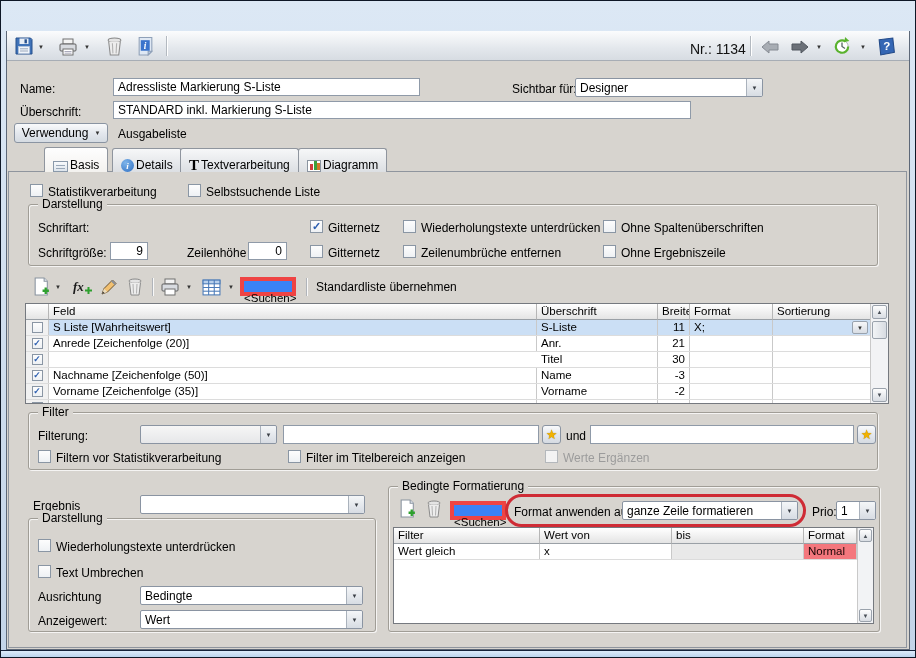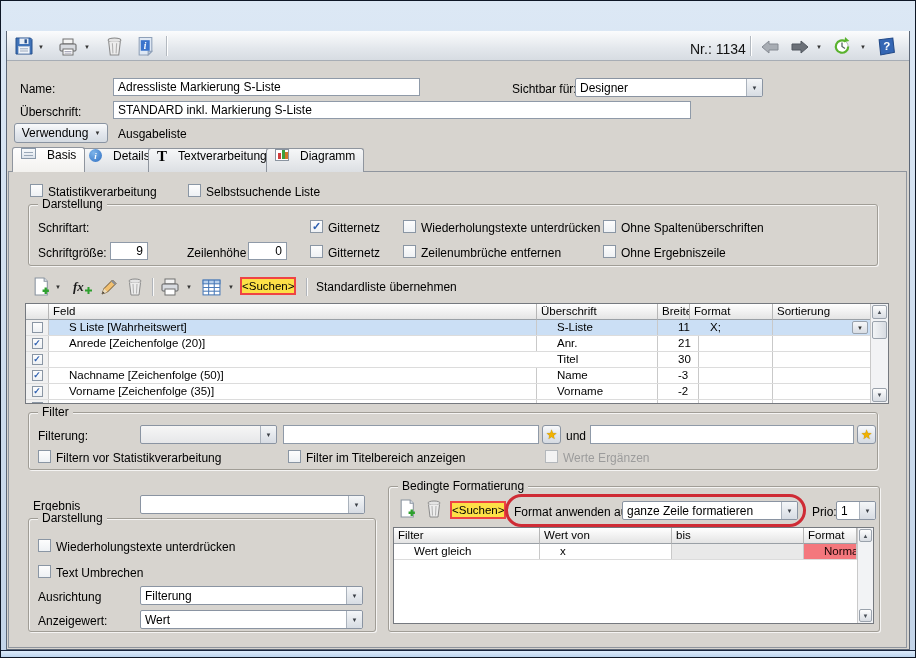--- a/index.html
+++ b/index.html
@@ -27,39 +27,39 @@
   .combo{background:#fff;border:1px solid #8a94a2;border-radius:2px;font-size:12px;}
   .combo .combo-text{position:absolute;left:4px;top:2px;white-space:nowrap;}
   .combo .combo-arrow{position:absolute;right:0;top:0;bottom:0;width:16px;background:linear-gradient(#f4f6f8,#d7dce3);border-left:1px solid #aab2bc;border-radius:0 2px 2px 0;display:flex;align-items:center;justify-content:center;font-size:6px;color:#3a3f46;}
   .btn{background:linear-gradient(#f9fafb,#e4e8ee 50%,#d5dbe2);border:1px solid #8a94a2;border-radius:3px;font-size:12px;display:flex;align-items:center;justify-content:center;}
   .cb{width:13px;height:13px;background:linear-gradient(#fdfdfd,#eef1f4);border:1px solid #8a96a4;font-size:11px;line-height:11px;text-align:center;color:#2d5fb0;font-weight:bold;}
   .cb.disabled{border-color:#b4b8bc;background:#f3f3f3;}
   .lbl.disabled{color:#9c9c9c;}
   .groupbox{position:absolute;border:1px solid #a09d96;border-radius:3px;box-shadow:inset 1px 1px 0 rgba(255,255,255,.75), 1px 1px 0 rgba(255,255,255,.75);}
   .legend{position:absolute;top:-8px;left:9px;background:#d7d4cf;padding:0 4px;font-size:12px;}
   
-  .tab{position:absolute;top:148px;height:24px;border:1px solid #8f959e;border-bottom:none;border-radius:3px 3px 0 0;background:linear-gradient(#f6f7f8,#dcdfe3);display:flex;align-items:flex-start;gap:11px;padding:0 8px;font-size:12px;}
+  .tab{position:absolute;top:148px;height:24px;border:1px solid #8f959e;border-bottom:none;border-radius:3px 3px 0 0;background:linear-gradient(#f6f7f8,#dcdfe3);display:flex;align-items:flex-end;gap:2px;padding:0 8px;font-size:12px;margin-left:32px;}
   .tab.active{background:linear-gradient(#fefefe,#f3f2ef);height:25px;top:147px;z-index:5;}
   .panel{position:absolute;left:8px;top:171px;width:899px;height:477px;border:1px solid #8f959e;background:#d7d4cf;}
   
   .dtable{position:absolute;background:#fff;border:1px solid #75797f;}
   .tr{position:absolute;left:0;height:16px;border-bottom:1px solid #dcdcdc;background:#fff;}
-  .tc{position:absolute;top:0;bottom:0;padding:1px 20px;font-size:11.5px;border-right:1px solid #c9c9c9;white-space:nowrap;overflow:hidden;}
+  .tc{position:absolute;top:0;bottom:0;padding:1px 4px;font-size:11.5px;border-right:1px solid #c9c9c9;white-space:nowrap;overflow:hidden;}
   .th-row{position:absolute;left:0;top:0;height:16px;}
   .th{position:absolute;top:0;bottom:0;padding:1px 4px;font-size:11.5px;background:linear-gradient(#ffffff,#e4e4e4);border-right:1px solid #b6b6b6;border-bottom:1px solid #9aa0a6;white-space:nowrap;overflow:hidden;}
   .num{text-align:right;}
   .cbcol{background:#f1f1f1;display:flex;align-items:center;justify-content:center;padding:0;}
   .selrow{background:#cbdff5;}
   .sb{position:absolute;top:0;bottom:0;background:#f2f3f5;border-left:1px solid #c9c9c9;}
   .sbbtn{position:absolute;left:1px;right:1px;background:linear-gradient(#fdfdfd,#d9dde3);border:1px solid #9aa2ac;border-radius:2px;display:flex;align-items:center;justify-content:center;font-size:6px;color:#4a5058;}
   .sbthumb{position:absolute;left:1px;right:1px;background:linear-gradient(90deg,#f2f4f6,#d8dce2);border:1px solid #9aa2ac;border-radius:2px;}
   .minicombo-btn{position:absolute;width:16px;height:13px;top:1px;background:linear-gradient(#f6f7f9,#d8dde4);border:1px solid #98a2ae;border-radius:2px;display:flex;align-items:center;justify-content:center;font-size:6px;color:#333;}
   .star-btn{position:absolute;width:19px;height:19px;}
   .star-glyph{color:#f2b200;font-size:13px;line-height:13px;text-shadow:0 0 1px #8a6a00;}
-  .suchen{background:#fde047;border:2px solid #ef4444;font-size:11.5px;text-align:center;padding-top:1px;white-space:nowrap;}
+  .suchen{background:#3b82f6;border:4px solid #ef4444;font-size:11.5px;text-align:center;padding-top:11px;white-space:nowrap;}
   .flat-label{font-size:12px;white-space:nowrap;}
   .annotation{position:absolute;border:3px solid #cf2b35;border-radius:17px;pointer-events:none;z-index:9;}
   .icon20{width:20px;height:20px;display:block;}
   .grayline{background:#b0b4ba;box-shadow:1px 0 0 #f8f8f8;}
   .tabicon-chart{width:14px;height:12px;background:#fff;border:1px solid #8a94a0;position:relative;}
   .tabicon-chart i{position:absolute;bottom:1px;width:3px;}
   .tabicon-info{width:13px;height:13px;border-radius:50%;background:radial-gradient(circle at 35% 30%,#7db4ea,#2f6fc2);color:#fff;font-size:9px;font-weight:bold;font-style:italic;display:flex;align-items:center;justify-content:center;font-family:"Liberation Serif",serif;}
   .tabicon-T{font-family:"Liberation Serif",serif;font-weight:bold;font-size:15px;line-height:14px;}
   .tabicon-basis{width:15px;height:11px;background:linear-gradient(#f8fafc,#dde4ec);border:1px solid #8a99aa;position:relative;}
   .tabicon-basis i{position:absolute;left:2px;right:2px;height:1px;background:#9aa8b8;}
@@ -347,21 +347,21 @@
   </div>
   <div class="groupbox" style="left:28px;top:518px;width:348px;height:114px">
     <span class="legend">Darstellung</span>
   </div>
   <span class="abs cb" style="left:38px;top:539px"></span>
   <span class="abs lbl" style="left:56px;top:540px">Wiederholungstexte unterdrücken</span>
   <span class="abs cb" style="left:38px;top:565px"></span>
   <span class="abs lbl" style="left:56px;top:566px">Text Umbrechen</span>
   <span class="abs lbl" style="left:38px;top:590px">Ausrichtung</span>
   <div class="abs combo" style="left:140px;top:586px;width:223px;height:19px">
-    <span class="combo-text">Filterung</span>
+    <span class="combo-text">Bedingte</span>
     <span class="combo-arrow">▼</span>
   </div>
   <span class="abs lbl" style="left:38px;top:614px">Anzeigewert:</span>
   <div class="abs combo" style="left:140px;top:610px;width:223px;height:19px">
     <span class="combo-text">Wert</span>
     <span class="combo-arrow">▼</span>
   </div>
 
   <div class="groupbox" style="left:388px;top:486px;width:492px;height:146px">
     <span class="legend">Bedingte Formatierung</span>

